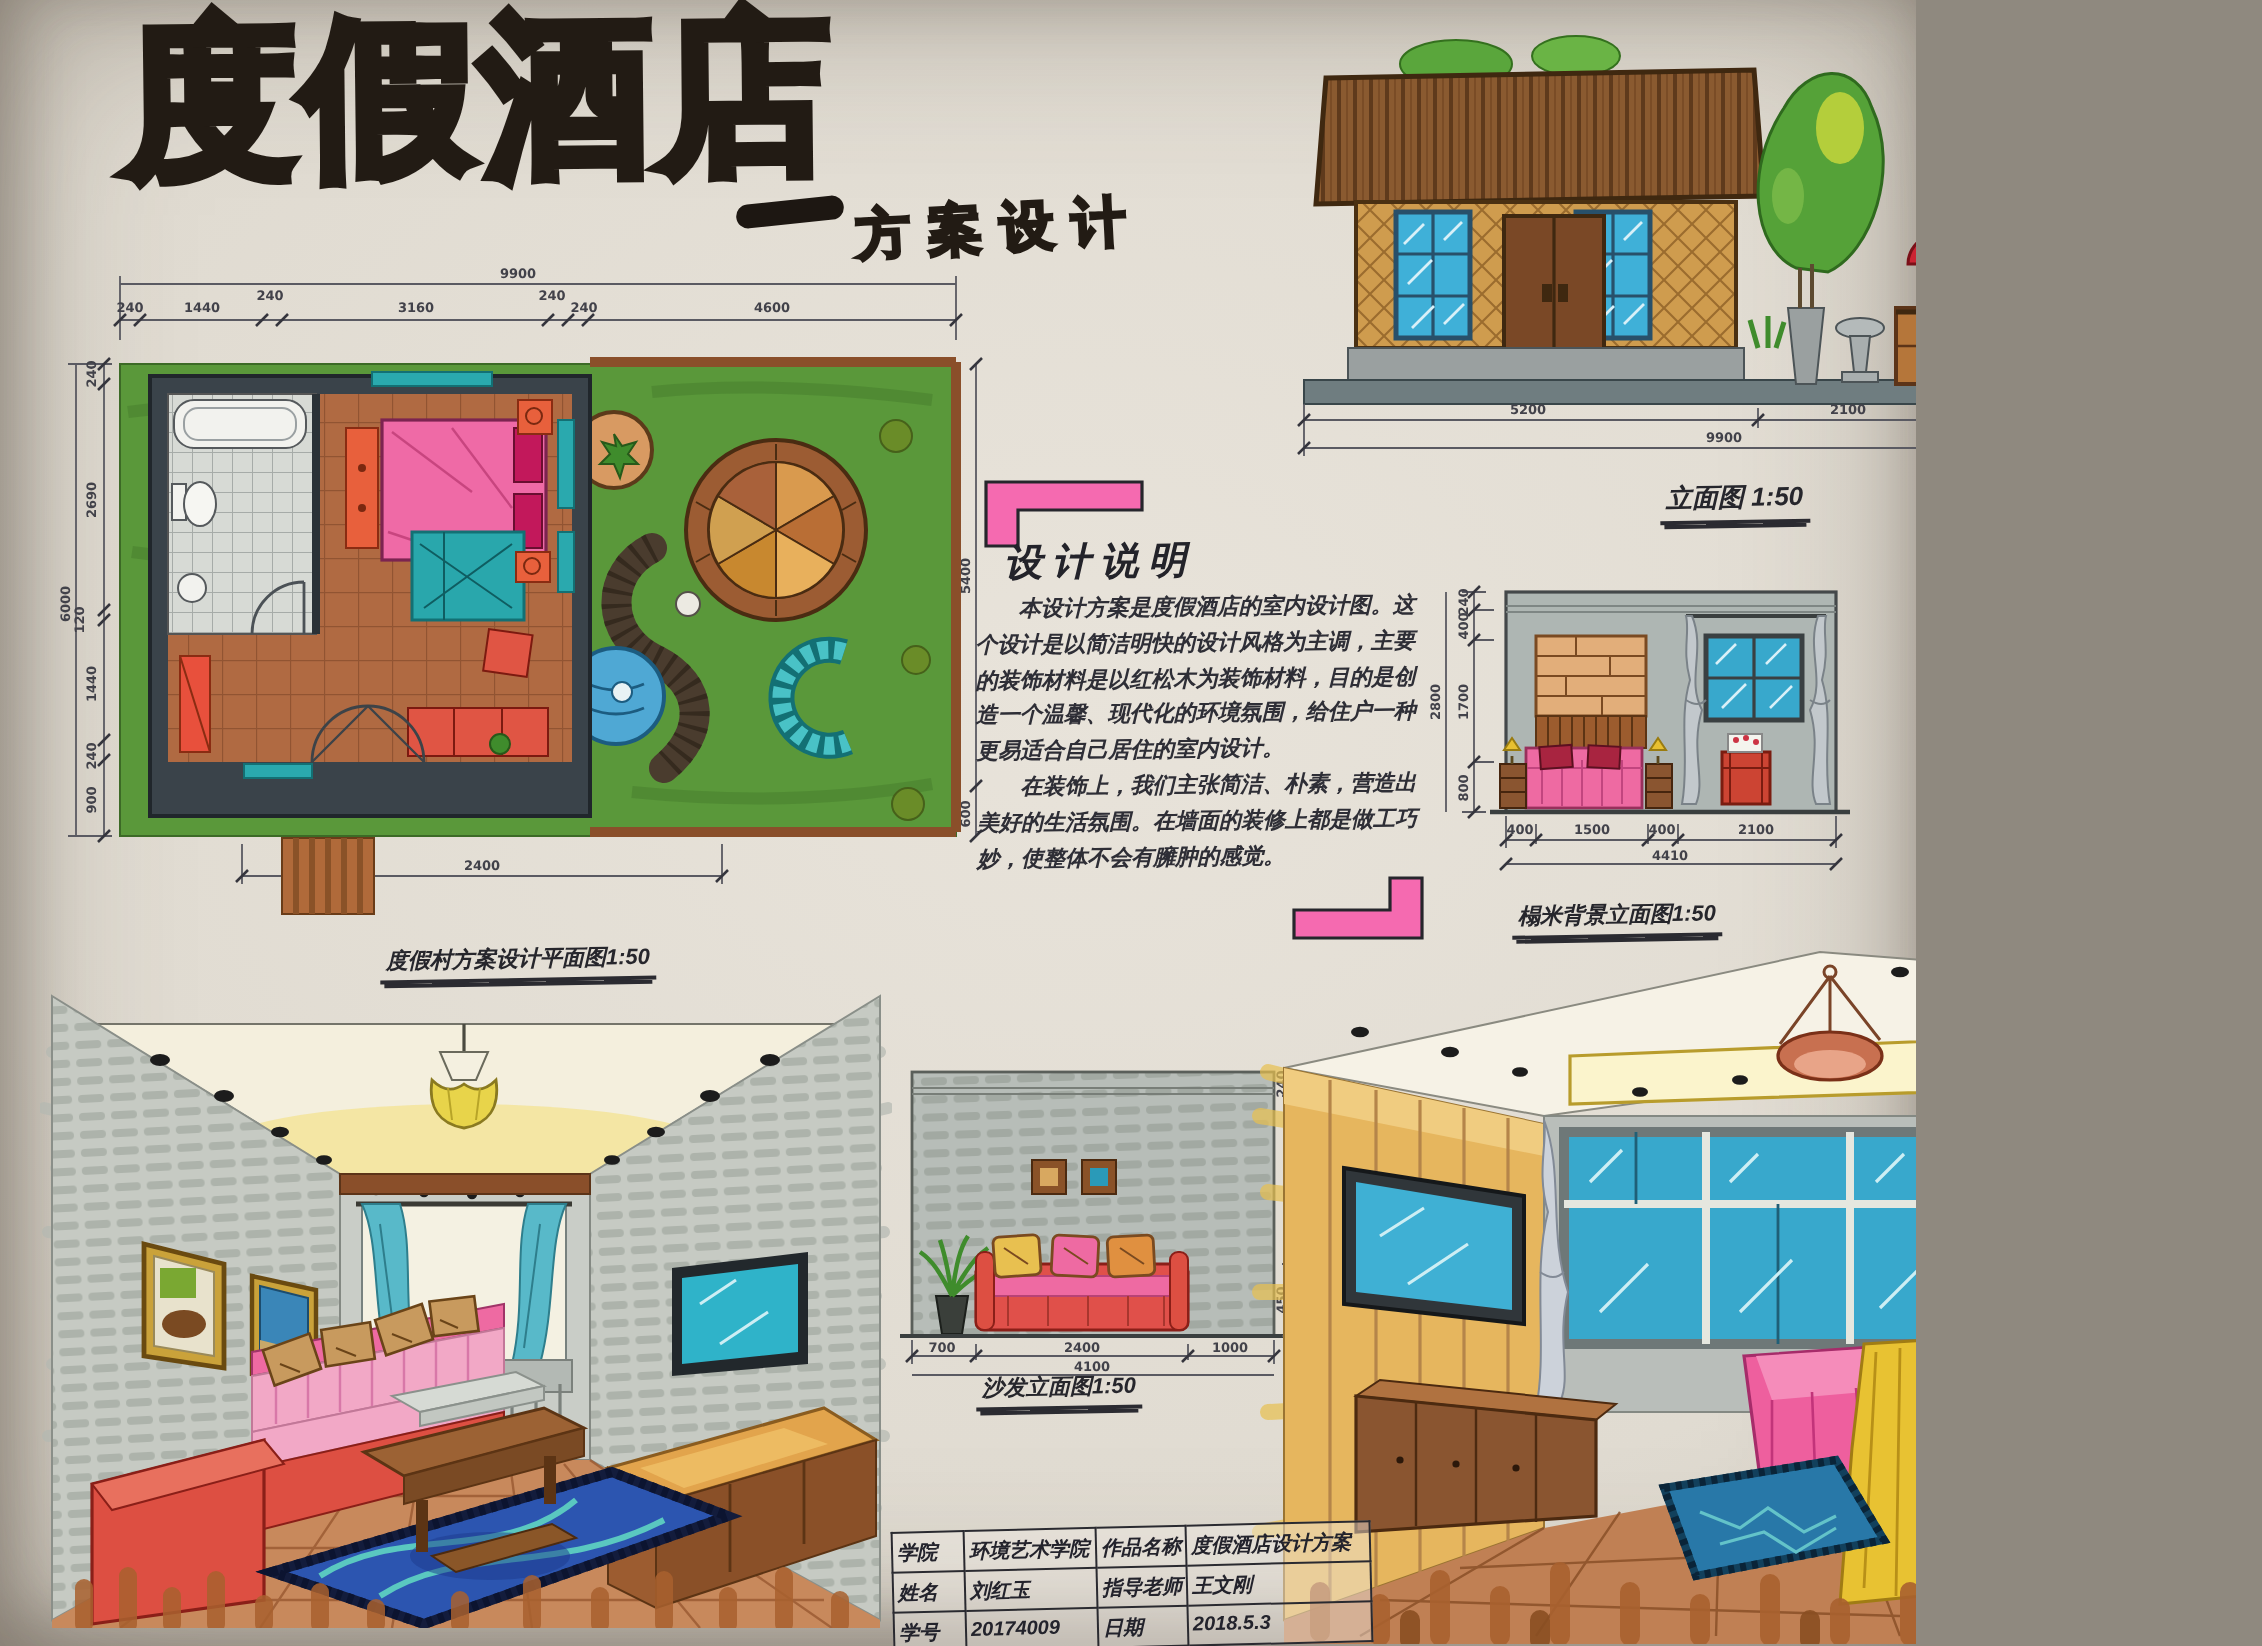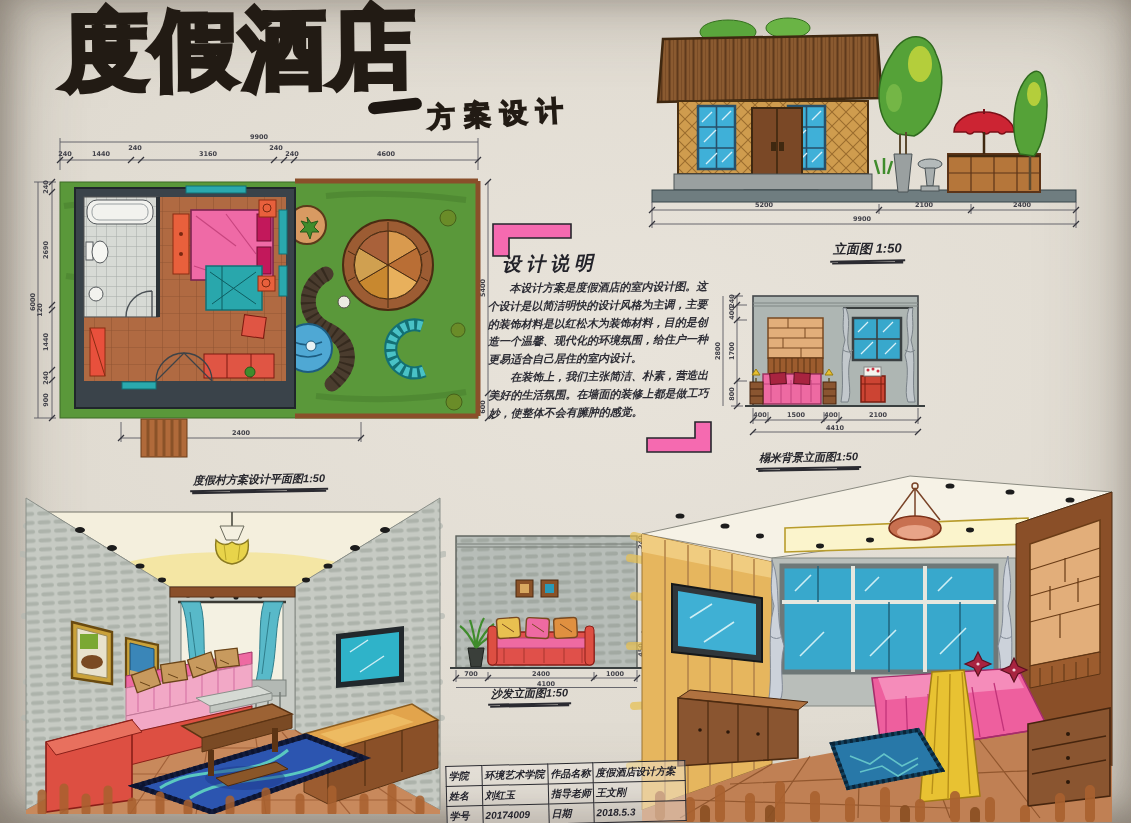--- a/index.html
+++ b/index.html
@@ -1,30 +1,30 @@
 <!DOCTYPE html>
 <html><head>
 <meta charset="utf-8">
 <style>
   html,body{margin:0;padding:0;background:#8f897f;font-family:"Liberation Sans","DejaVu Sans",sans-serif;}
-  #board{position:relative;width:1131px;height:823px;overflow:hidden;
+  #board{position:relative;width:958px;height:823px;overflow:hidden;
     background:radial-gradient(120% 105% at 56% 42%, #e8e3da 0%, #e0dbd1 50%, #d3cdc2 80%, #b9b2a6 100%);
     box-shadow:inset 0 0 90px rgba(75,65,52,.38), inset 0 -14px 30px rgba(70,60,50,.25), inset 14px 0 30px rgba(70,60,50,.18);}
   .abs{position:absolute;}
   
   #title{left:62px;top:4px;font-family:"DejaVu Sans",sans-serif;font-weight:900;font-size:86px;line-height:1.05;
     color:#221b14;-webkit-text-stroke:5px #221b14;letter-spacing:3px;transform:rotate(-.6deg);}
   #subtitle-dash{left:368px;top:100px;width:54px;height:12px;background:#1d1712;border-radius:6px;transform:rotate(-6deg);}
   #subtitle{left:428px;top:96px;font-weight:900;font-size:27px;color:#221b14;-webkit-text-stroke:1.6px #221b14;
     letter-spacing:9px;transform:rotate(-3deg);}
   
   .cap{position:absolute;font-weight:700;font-style:italic;color:#26262c;
     border-bottom:2px solid #2b2b31;box-shadow:0 4px 0 -2px #2b2b31;padding:0 3px 2px;transform:rotate(-1deg);}
   
-  #note{left:484px;top:221px;width:232px;height:244px;color:#2e2e36;}
+  #note{left:484px;top:238px;width:232px;height:244px;color:#2e2e36;}
   #note h3{position:absolute;left:18px;top:30px;margin:0;font-size:19px;letter-spacing:5px;font-style:italic;
     color:#23232a;transform:rotate(-1deg);}
   #note .body{position:absolute;left:4px;top:58px;width:222px;font-size:11px;line-height:1.62;font-style:italic;
     font-weight:600;transform:rotate(-.6deg);}
   #note .body p{margin:0;text-indent:2em;}
   
   #titleblock{left:446px;top:763px;border-collapse:collapse;transform:rotate(-1.4deg);background:rgba(240,236,228,.45);}
   #titleblock td{border:1.7px solid #2a2a30;font-size:10px;font-weight:700;font-style:italic;color:#23232c;
     padding:1px 2px;height:17px;overflow:hidden;white-space:nowrap;}
   

